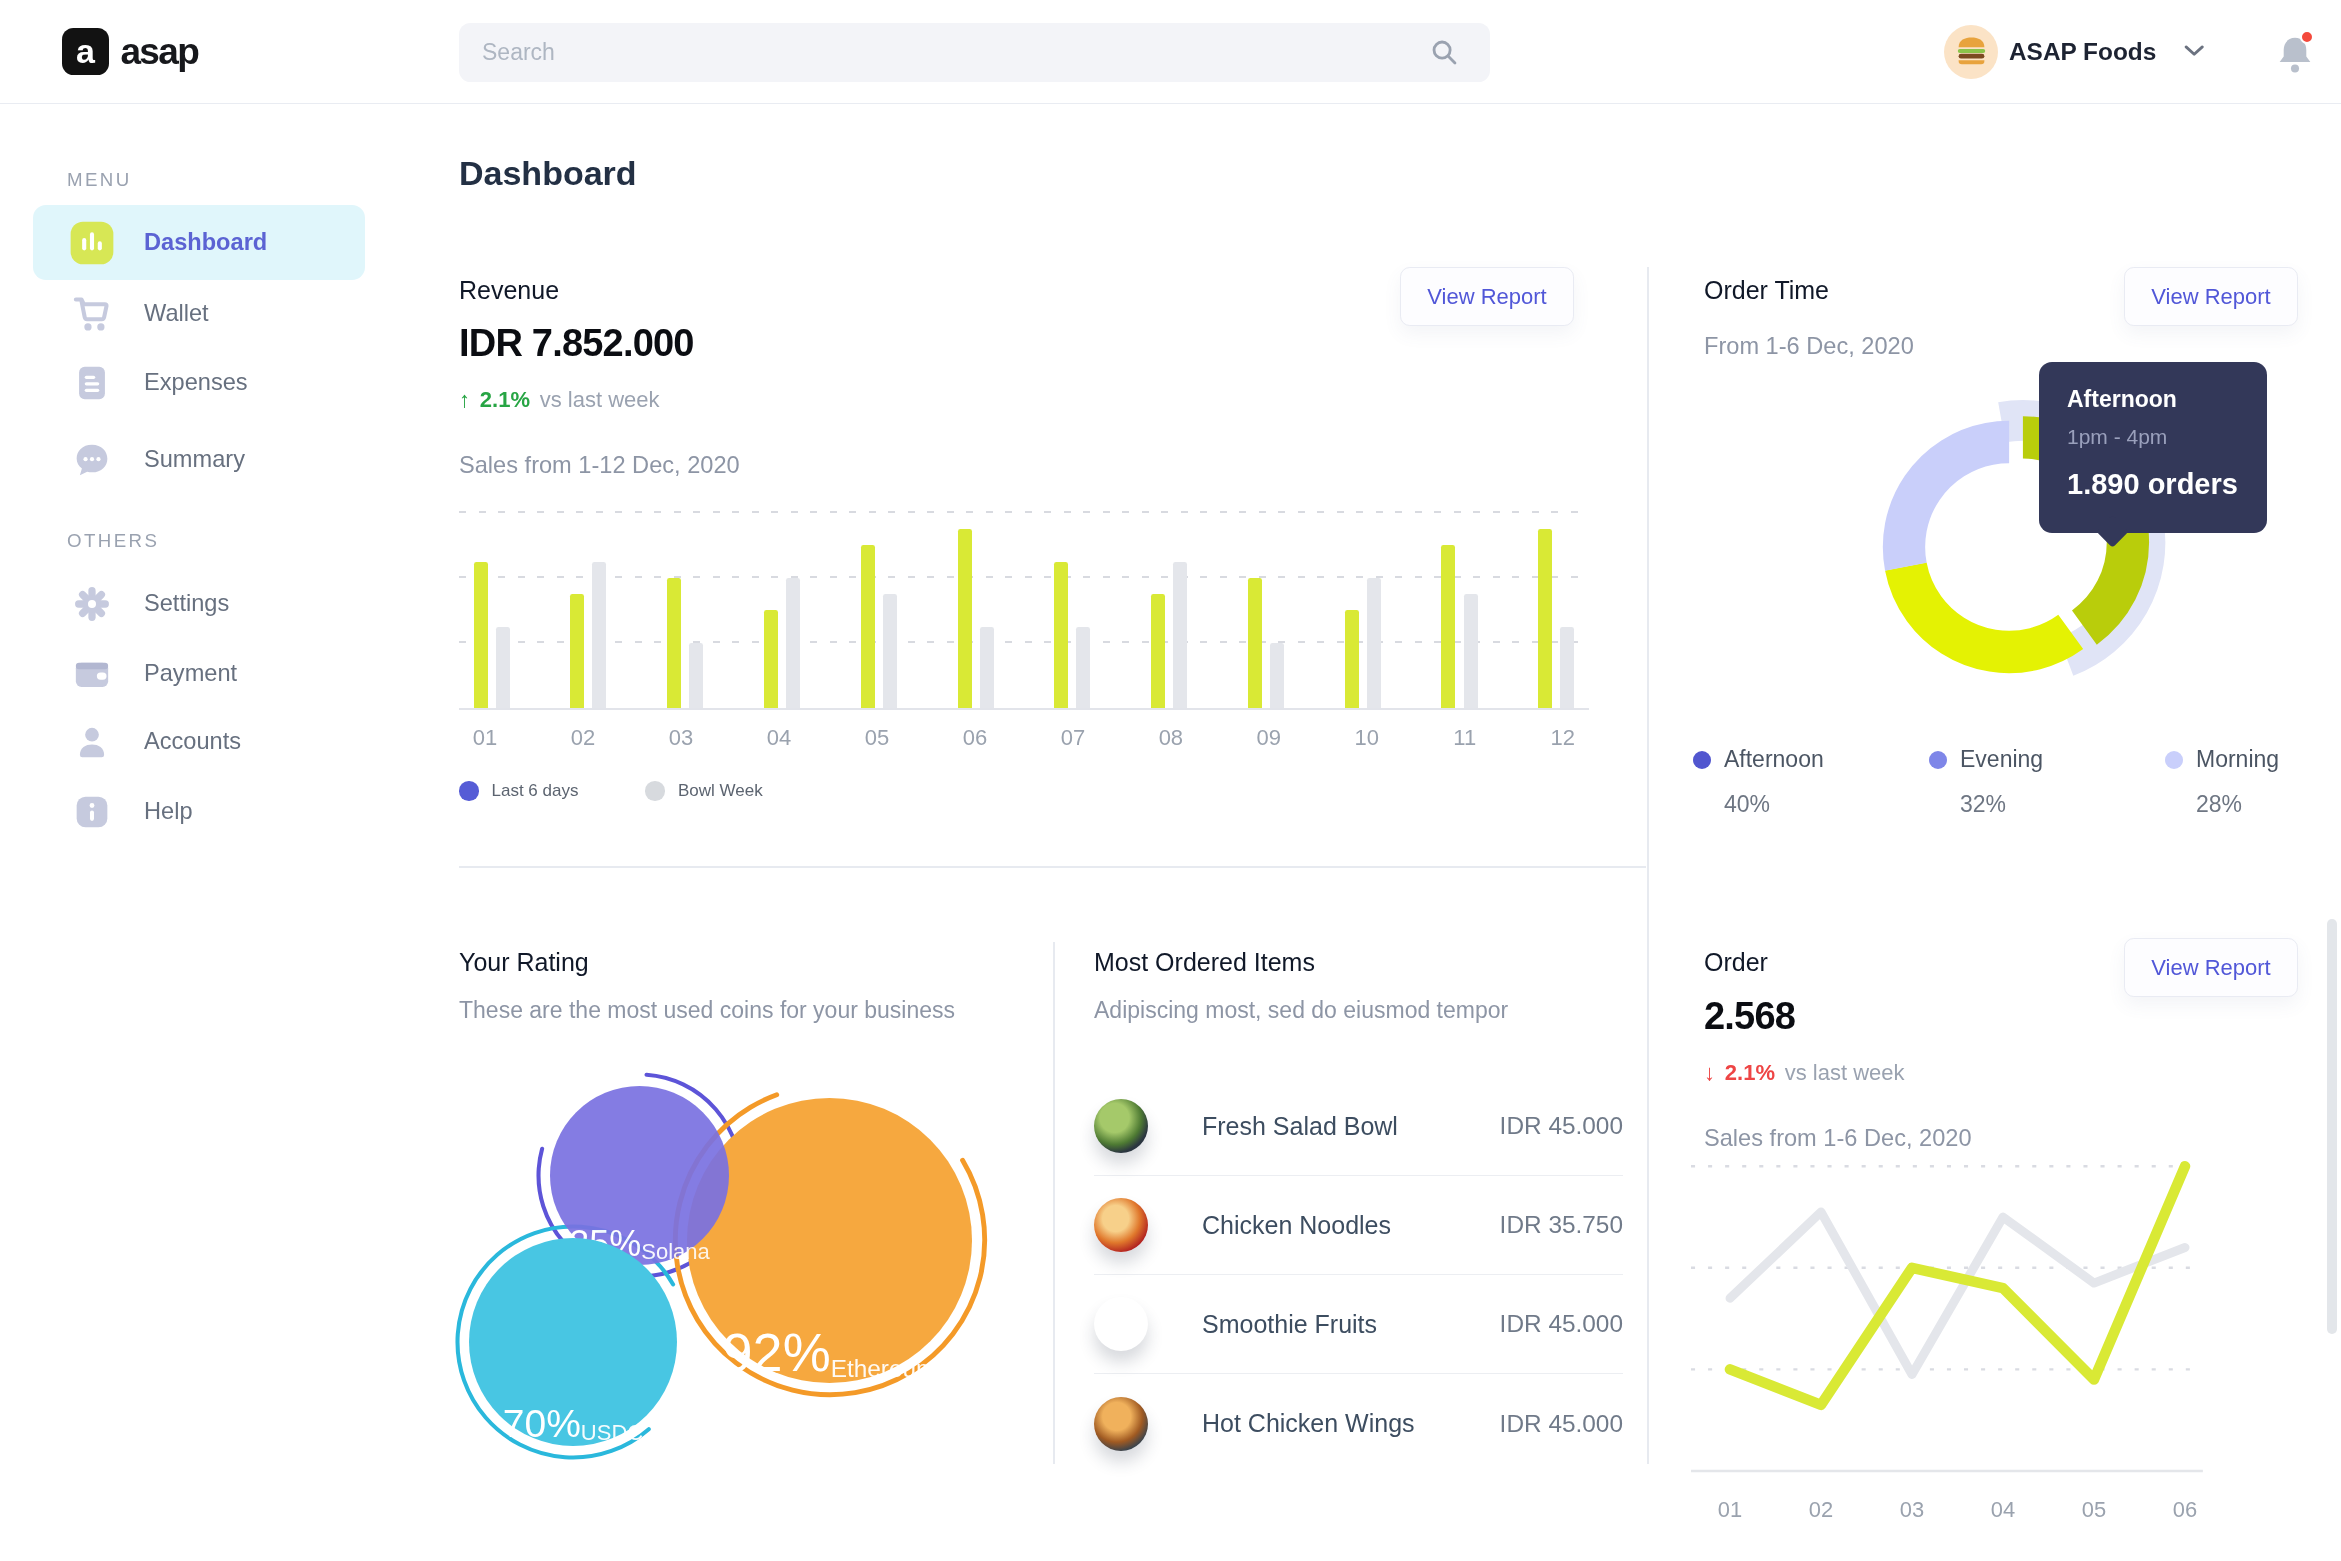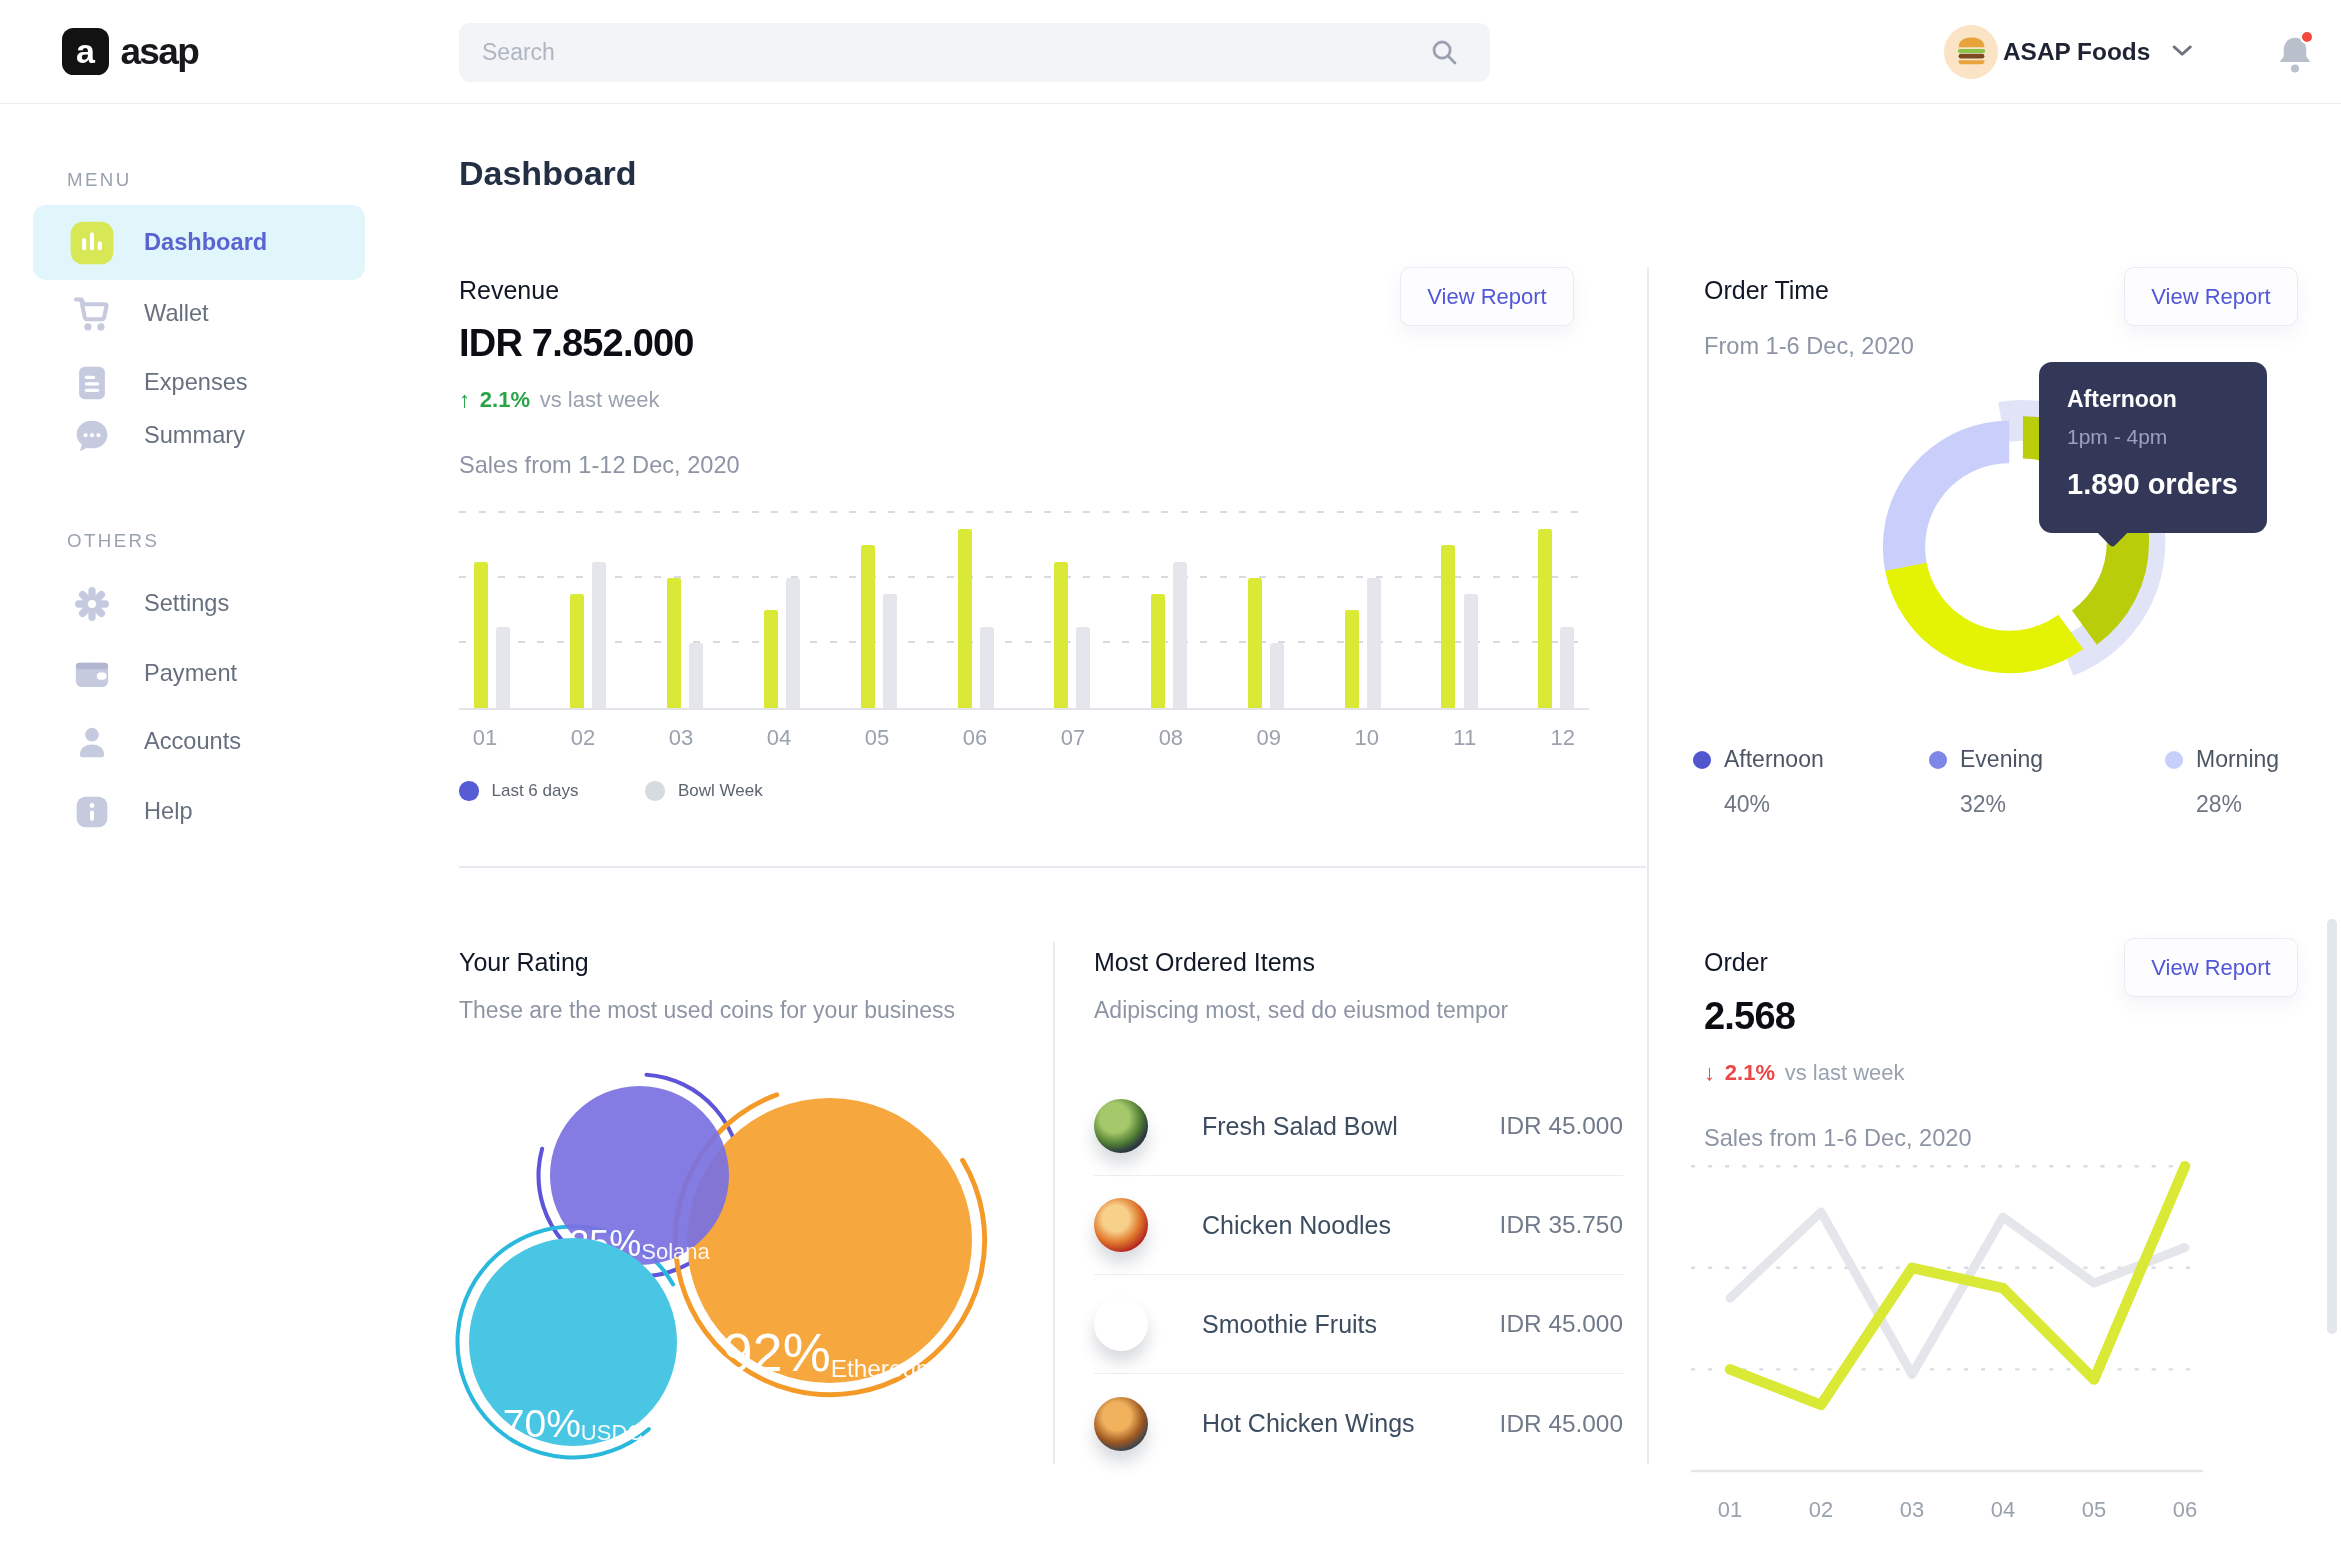--- a/index.html
+++ b/index.html
@@ -7,21 +7,21 @@
   body { font-family:"Liberation Sans",sans-serif; background:#ffffff; color:#1b2430; position:relative; overflow:hidden; }
 
   
   .topbar { position:absolute; left:0; top:0; width:2342px; height:104px; background:#fff; border-bottom:1.6px solid #e9ecf2; z-index:20; }
   .logo { position:absolute; left:62px; top:28px; display:flex; align-items:center; gap:11.4px; }
   .logo-mark { width:47px; height:47px; background:#121212; color:#fff; border-radius:11.4px; display:flex; align-items:center; justify-content:center; font-size:34px; font-weight:700; }
   .logo-text { font-size:37px; font-weight:700; color:#17181c; letter-spacing:-1.6px; }
   .search { position:absolute; left:459px; top:23px; width:1031px; height:59px; background:#f3f4f8; border-radius:11.4px; display:flex; align-items:center; padding:0 23px; }
   .search input { flex:1; border:none; outline:none; background:transparent; font-size:23px; font-family:"Liberation Sans",sans-serif; color:#3a4354; }
   .search input::placeholder { color:#aeb6c2; }
-  .account { position:absolute; left:1944px; top:0; height:104px; display:flex; align-items:center; gap:5px; }
+  .account { position:absolute; left:1944px; top:0; height:104px; display:flex; align-items:center; gap:11px; }
   .avatar { width:54px; height:54px; border-radius:50%; background:#fbe3c6; display:flex; align-items:center; justify-content:center; }
   .acct-name { font-size:24.4px; font-weight:700; color:#1d2332; }
   .chev { margin-left:14.6px; }
   .bell-wrap { position:absolute; left:2274px; top:33px; width:42px; height:42px; }
   .bell-dot { position:absolute; right:1.6px; top:-3.3px; width:14.6px; height:14.6px; border-radius:50%; background:#f4493c; border:2.4px solid #fff; }
 
   
   .sidebar { position:absolute; left:0; top:104px; width:423px; height:1457px; background:#fff; }
   .side-label { position:absolute; left:67px; font-size:18.7px; letter-spacing:2.4px; color:#9aa2b0; font-weight:500; }
   .nav-item { position:absolute; left:33px; width:332px; height:75px; border-radius:13px; display:flex; align-items:center; padding-left:36px; gap:29px; cursor:pointer; }
@@ -170,21 +170,21 @@
       <svg width="42" height="42" viewBox="0 0 52 52">
           <rect x="10" y="6" width="32" height="40" rx="7" fill="#c6cade"></rect>
           <rect x="17" y="17" width="13" height="4" rx="2" fill="#fff"></rect>
           <rect x="17" y="25" width="18" height="4" rx="2" fill="#fff"></rect>
           <rect x="17" y="33" width="18" height="4" rx="2" fill="#fff"></rect>
         </svg>
     </span>
     <span class="nav-label">Expenses</span>
   </div>
 
-  <div class="nav-item" style="top:294px">
+  <div class="nav-item" style="top:318px">
     <span class="ic">
       <svg width="42" height="42" viewBox="0 0 52 52">
           <path d="M26 7 C14 7 7 15 7 24 c0 5 2.5 9.5 6.5 12.5 L11 45 l9 -4.5 c2 .5 4 .8 6 .8 12 0 19 -8 19 -17 S38 7 26 7 Z" fill="#c6cade"></path>
           <circle cx="18" cy="25" r="2.6" fill="#fff"></circle>
           <circle cx="26" cy="25" r="2.6" fill="#fff"></circle>
           <circle cx="34" cy="25" r="2.6" fill="#fff"></circle>
         </svg>
     </span>
     <span class="nav-label">Summary</span>
   </div>

